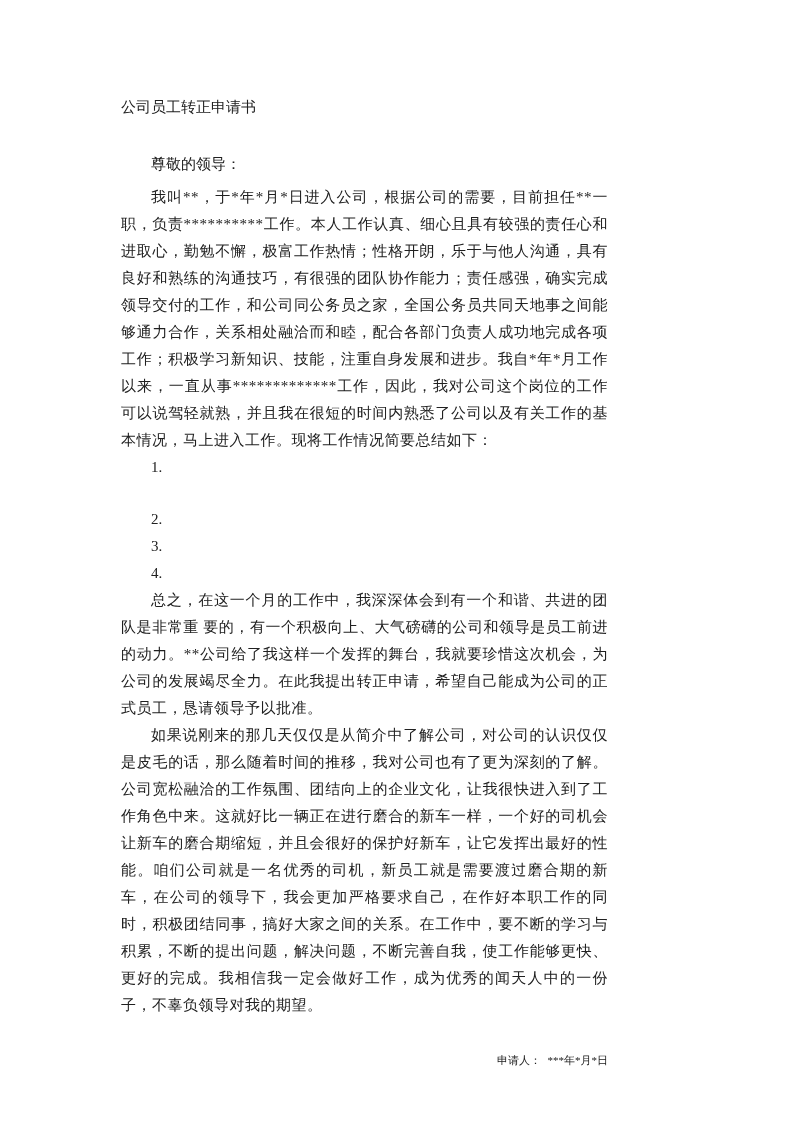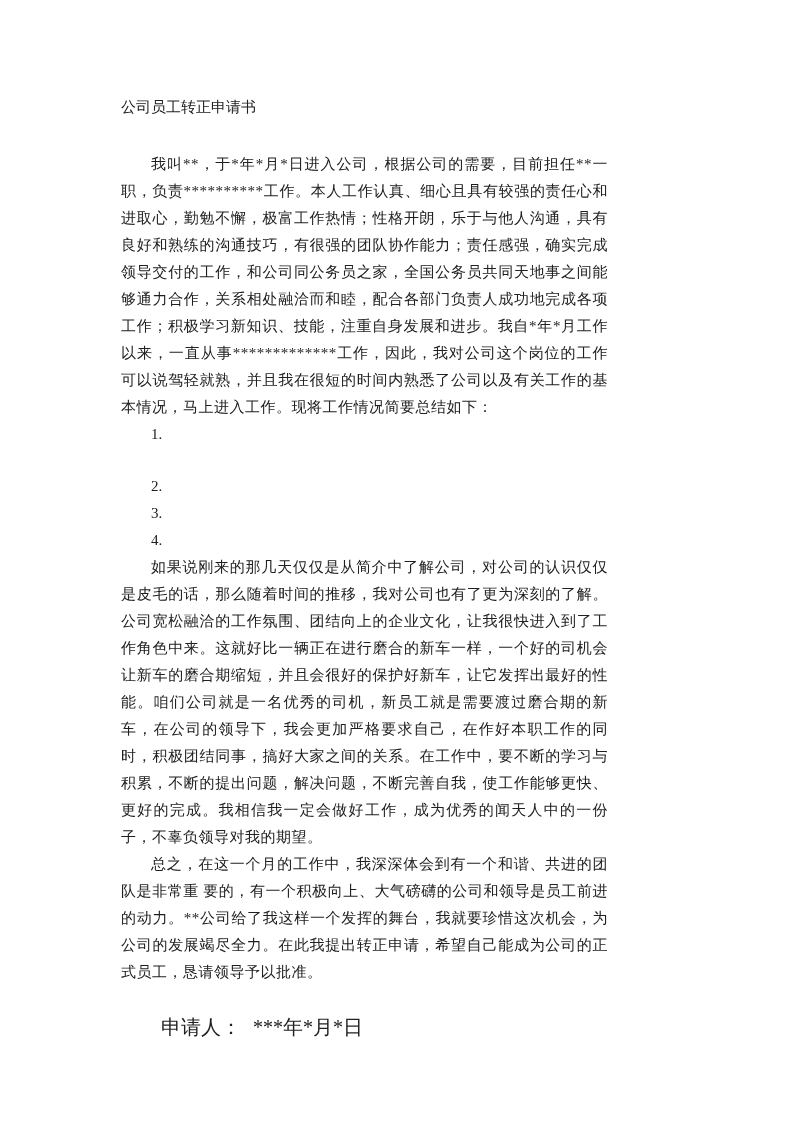--- a/index.html
+++ b/index.html
@@ -51,49 +51,51 @@
   }
   .summary-list li {
     font-size: 15px;
     line-height: 27px;
     padding-left: 2em;
   }
   .list-gap {
     height: 25px;
   }
   .signature-line {
-    font-size: 20px;
+    font-size: 11px;
     line-height: 27px;
     margin: 28px 0 0 0;
     text-indent: 2em;
+    text-align: right;
   }
   .signature-date {
     margin-left: 0.6em;
   }
 </style>
 </head>
 <body>
 
 <div class="page">
 
   <h1 class="doc-title">公司员工转正申请书</h1>
 
+  <p class="salutation">尊敬的领导：</p>
 
   <p class="para intro">我叫**，于*年*月*日进入公司，根据公司的需要，目前担任**一职，负责**********工作。本人工作认真、细心且具有较强的责任心和进取心，勤勉不懈，极富工作热情；性格开朗，乐于与他人沟通，具有良好和熟练的沟通技巧，有很强的团队协作能力；责任感强，确实完成领导交付的工作，和公司同公务员之家，全国公务员共同天地事之间能够通力合作，关系相处融洽而和睦，配合各部门负责人成功地完成各项工作；积极学习新知识、技能，注重自身发展和进步。我自*年*月工作以来，一直从事*************工作，因此，我对公司这个岗位的工作可以说驾轻就熟，并且我在很短的时间内熟悉了公司以及有关工作的基本情况，马上进入工作。现将工作情况简要总结如下：</p>
 
   <ul class="summary-list">
     <li>1.</li>
     <li class="list-gap"></li>
     <li>2.</li>
     <li>3.</li>
     <li>4.</li>
   </ul>
 
 
+  <p class="para">总之，在这一个月的工作中，我深深体会到有一个和谐、共进的团队是非常重 要的，有一个积极向上、大气磅礴的公司和领导是员工前进的动力。**公司给了我这样一个发挥的舞台，我就要珍惜这次机会，为公司的发展竭尽全力。在此我提出转正申请，希望自己能成为公司的正式员工，恳请领导予以批准。</p>
+
   <p class="para">如果说刚来的那几天仅仅是从简介中了解公司，对公司的认识仅仅是皮毛的话，那么随着时间的推移，我对公司也有了更为深刻的了解。公司宽松融洽的工作氛围、团结向上的企业文化，让我很快进入到了工作角色中来。这就好比一辆正在进行磨合的新车一样，一个好的司机会让新车的磨合期缩短，并且会很好的保护好新车，让它发挥出最好的性能。咱们公司就是一名优秀的司机，新员工就是需要渡过磨合期的新车，在公司的领导下，我会更加严格要求自己，在作好本职工作的同时，积极团结同事，搞好大家之间的关系。在工作中，要不断的学习与积累，不断的提出问题，解决问题，不断完善自我，使工作能够更快、更好的完成。我相信我一定会做好工作，成为优秀的闻天人中的一份子，不辜负领导对我的期望。</p>
-
-  <p class="para">总之，在这一个月的工作中，我深深体会到有一个和谐、共进的团队是非常重 要的，有一个积极向上、大气磅礴的公司和领导是员工前进的动力。**公司给了我这样一个发挥的舞台，我就要珍惜这次机会，为公司的发展竭尽全力。在此我提出转正申请，希望自己能成为公司的正式员工，恳请领导予以批准。</p>
 
   <p class="signature-line">
     <span>申请人：</span><span class="signature-date">***年*月*日</span>
   </p>
 
 </div>
 
 </body></html>

